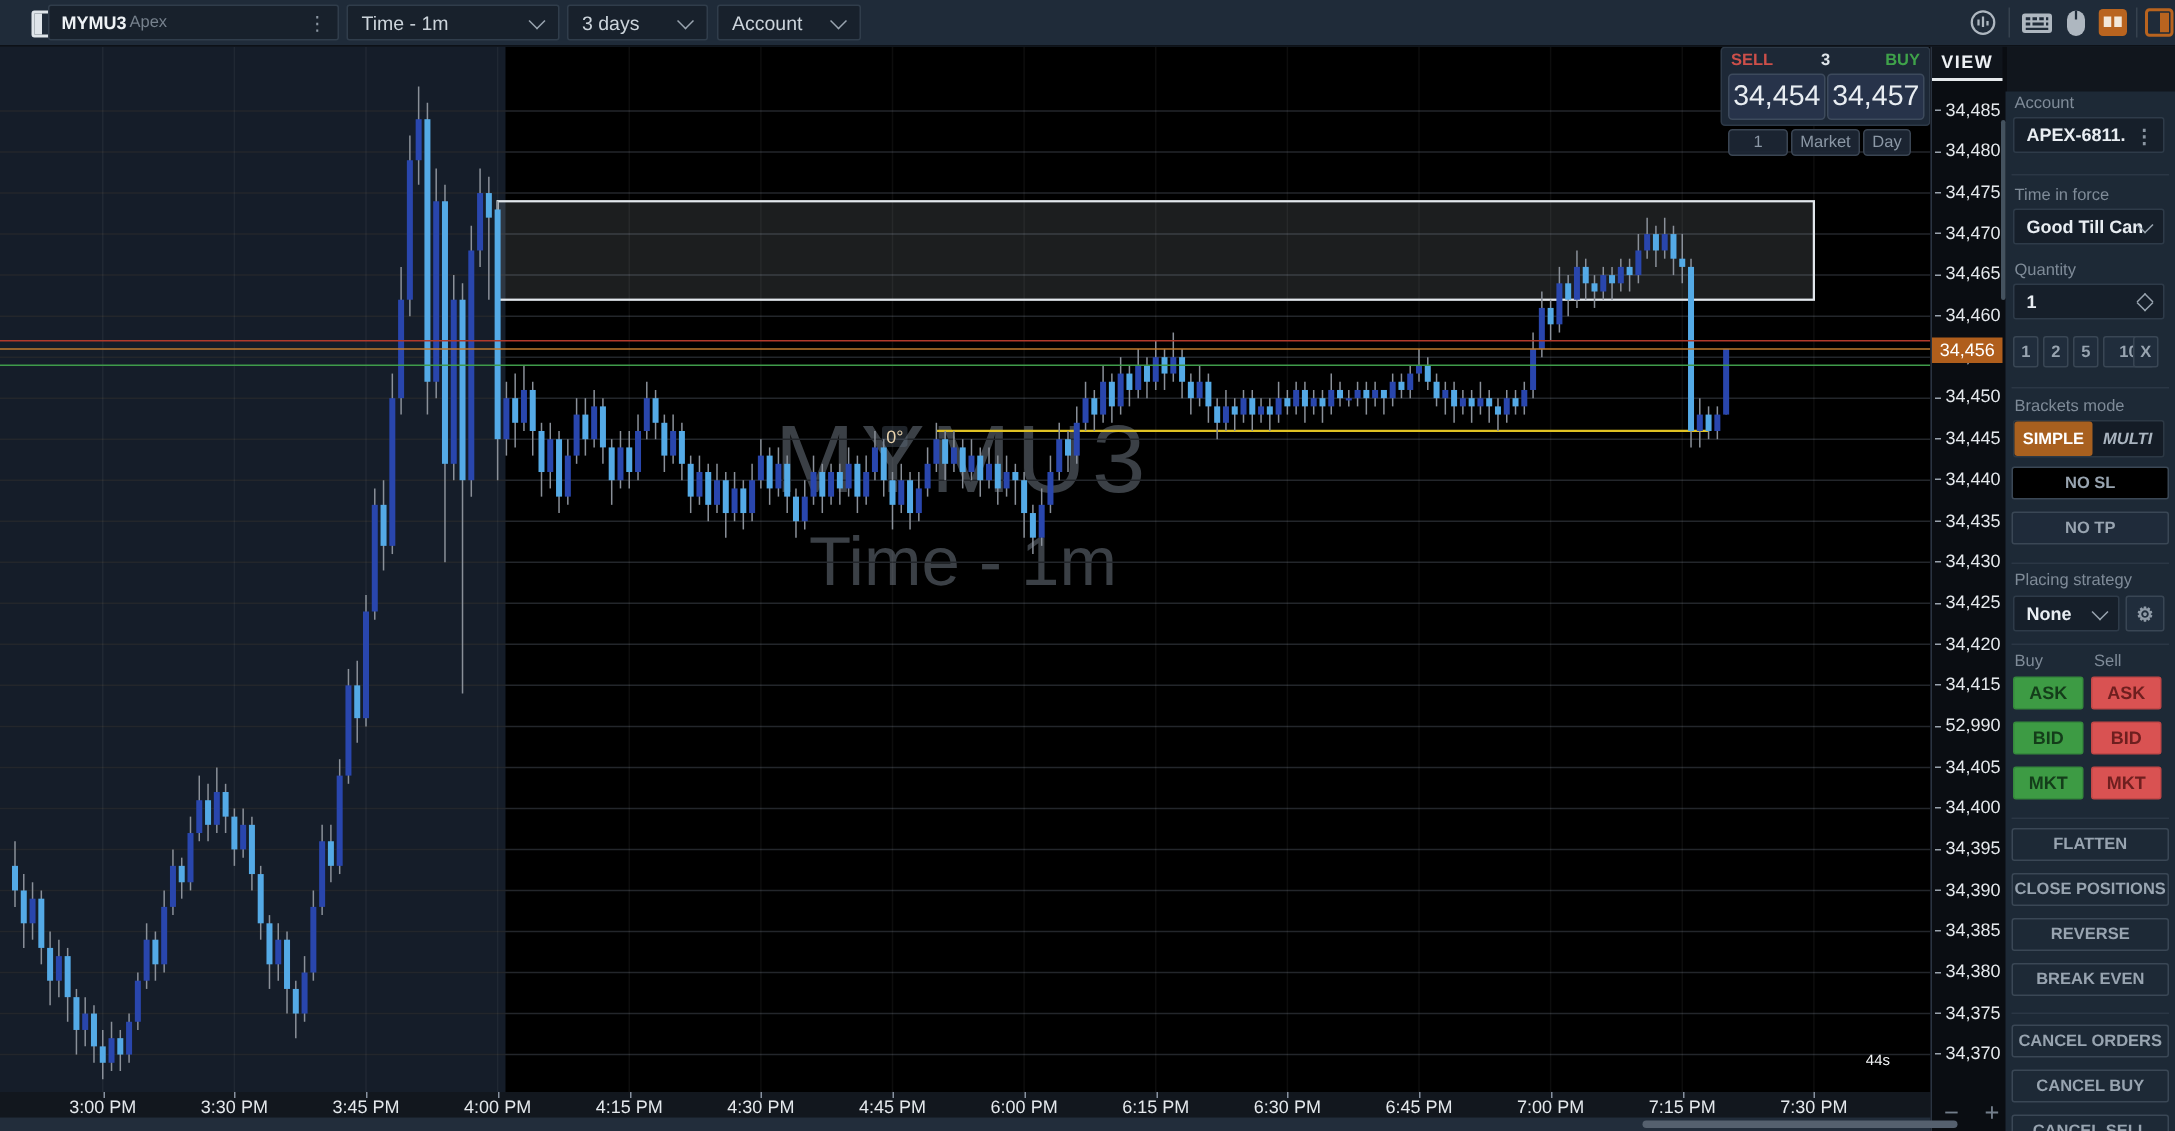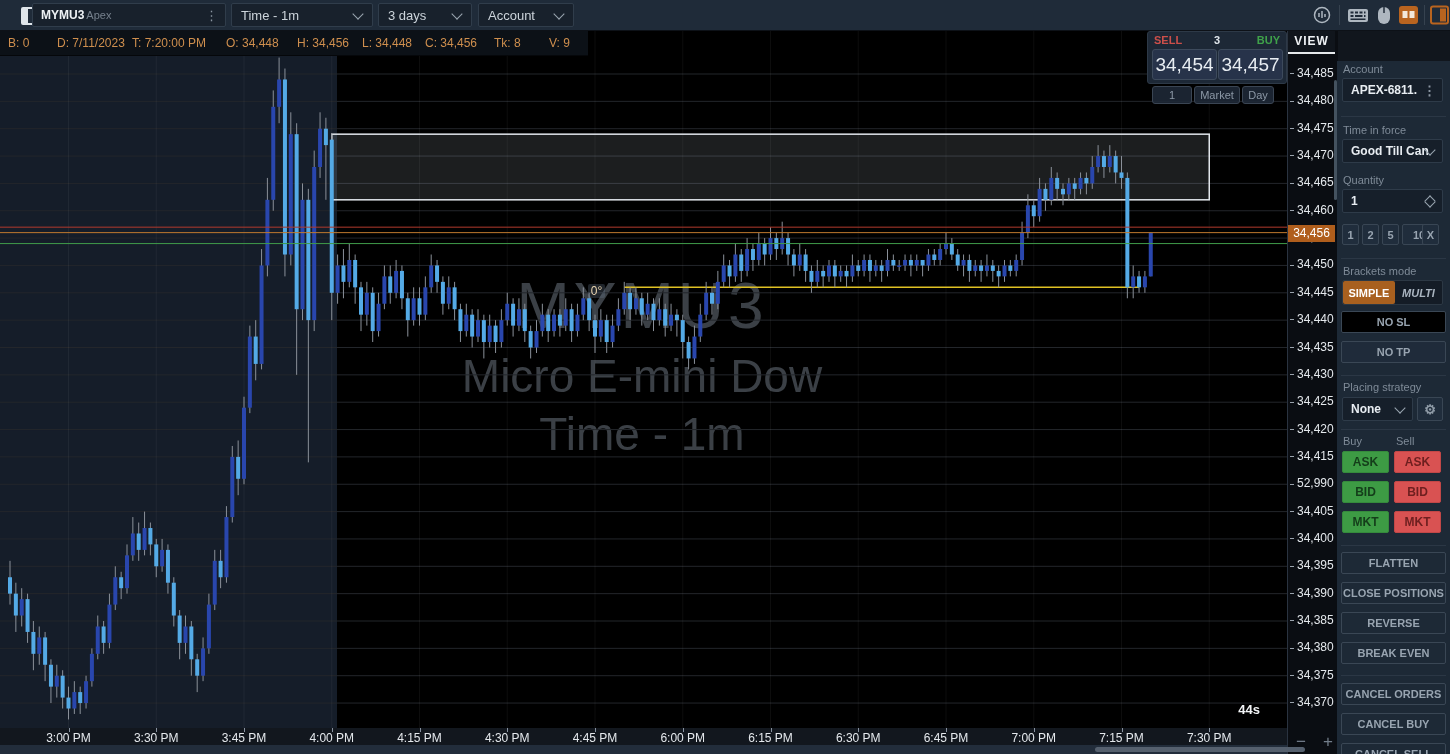--- a/index.html
+++ b/index.html
@@ -15,21 +15,21 @@
   .ohlc-item{position:absolute;top:5px;color:#cf8f4e;font-size:12px;white-space:nowrap;}
   
   #chart-zone{left:0;top:31px;width:1287px;height:697px;background:#000;z-index:1;overflow:hidden;}
   #session-bg{left:0;top:0;width:337px;height:697px;background:#151d29;}
   #watermark{left:250px;top:238px;width:784px;text-align:center;color:#3b4046;z-index:2;pointer-events:none;}
   #wm1{font-size:64px;letter-spacing:4px;}
   #wm2{font-size:46px;margin-top:6px;}
   #wm3{font-size:46px;margin-top:4px;}
   #chart-svg{left:0;top:0;z-index:3;}
   #annot-zero{z-index:4;color:#e8d3ae;font-size:12px;background:rgba(110,130,150,0.28);padding:0 3px;border-radius:2px;}
-  #countdown{z-index:4;color:#f2f4f6;font-size:13px;font-weight:bold;}
+  #countdown{z-index:4;color:#f2f4f6;font-size:10px;font-weight:normal;}
   
   #order-widget{left:1147px;top:0px;width:138px;height:51px;background:#1d2836;border:1px solid #2d3947;border-radius:3px;z-index:6;}
   #ow-head{position:absolute;left:0;top:2px;width:100%;height:13px;font-size:11px;font-weight:bold;}
   #ow-sell{position:absolute;left:6px;color:#cc4f4a;}
   #ow-spread{position:absolute;left:0;width:100%;text-align:center;color:#dfe5ea;}
   #ow-buy{position:absolute;right:6px;color:#3fa24a;}
   .ow-price{position:absolute;top:17px;width:63px;height:29px;background:#27334a;border:1px solid #3d4a5c;border-radius:3px;color:#e8edf2;font-size:19px;display:flex;align-items:center;justify-content:center;}
   .qmd-btn{position:absolute;top:55px;height:16px;background:rgba(30,40,54,0.9);border:1px solid #3a4553;border-radius:3px;color:#8c98a6;font-size:11px;display:flex;align-items:center;justify-content:center;z-index:6;}
   
   #price-col{left:1287px;top:31px;width:50px;height:723px;background:#0a0d12;z-index:10;border-left:1px solid #2a3340;}
@@ -127,21 +127,20 @@
           <rect x="1" y="1.5" width="17" height="17" rx="2" fill="none" stroke="#b9641f" stroke-width="2"></rect>
           <rect x="10" y="3.5" width="6" height="13" fill="#b9641f"></rect>
         </svg>
     </div>
   </div>
 
   <div id="chart-zone" class="abs">
     <div id="session-bg" class="abs"></div>
     <div id="watermark" class="abs">
       <div id="wm1">MYMU3</div>
-      <div id="wm2">Micro E-mini Dow</div>
       <div id="wm3">Time - 1m</div>
     </div>
     <svg id="chart-svg" class="abs" width="1287" height="697">
         <line x1="0" y1="43" x2="1287" y2="43" stroke="#23262b" stroke-width="1"></line>
         <line x1="0" y1="70.35" x2="1287" y2="70.35" stroke="#23262b" stroke-width="1"></line>
         <line x1="0" y1="97.69999999999999" x2="1287" y2="97.69999999999999" stroke="#23262b" stroke-width="1"></line>
         <line x1="0" y1="125.05000000000001" x2="1287" y2="125.05000000000001" stroke="#23262b" stroke-width="1"></line>
         <line x1="0" y1="152.39999999999998" x2="1287" y2="152.39999999999998" stroke="#23262b" stroke-width="1"></line>
         <line x1="0" y1="179.75" x2="1287" y2="179.75" stroke="#23262b" stroke-width="1"></line>
         <line x1="0" y1="207.1" x2="1287" y2="207.1" stroke="#23262b" stroke-width="1"></line>
@@ -720,24 +719,13 @@
       <div class="pbtn wide-btn" style="top: 521px;">CLOSE POSITIONS</div>
       <div class="pbtn wide-btn" style="top: 551px;">REVERSE</div>
       <div class="pbtn wide-btn" style="top: 581px;">BREAK EVEN</div>
       <div class="pbtn wide-btn" style="top: 622px;">CANCEL ORDERS</div>
       <div class="pbtn wide-btn" style="top: 652px;">CANCEL BUY</div>
       <div class="pbtn wide-btn" style="top: 682px;">CANCEL SELL</div>
       <div class="pbtn wide-btn" style="top: 712px;">CANCEL LIMITS</div>
     </div>
   <div id="panel-scroll-thumb" class="abs"></div>
 
-  <div id="ohlcbar" class="abs">
-      <span class="ohlc-item" style="left: 8px;">B: 0</span>
-      <span class="ohlc-item" style="left: 57px;">D: 7/11/2023</span>
-      <span class="ohlc-item" style="left: 132px;">T: 7:20:00 PM</span>
-      <span class="ohlc-item" style="left: 226px;">O: 34,448</span>
-      <span class="ohlc-item" style="left: 297px;">H: 34,456</span>
-      <span class="ohlc-item" style="left: 362px;">L: 34,448</span>
-      <span class="ohlc-item" style="left: 425px;">C: 34,456</span>
-      <span class="ohlc-item" style="left: 494px;">Tk: 8</span>
-      <span class="ohlc-item" style="left: 549px;">V: 9</span>
-    </div>
 </div>
 
 </body></html>

